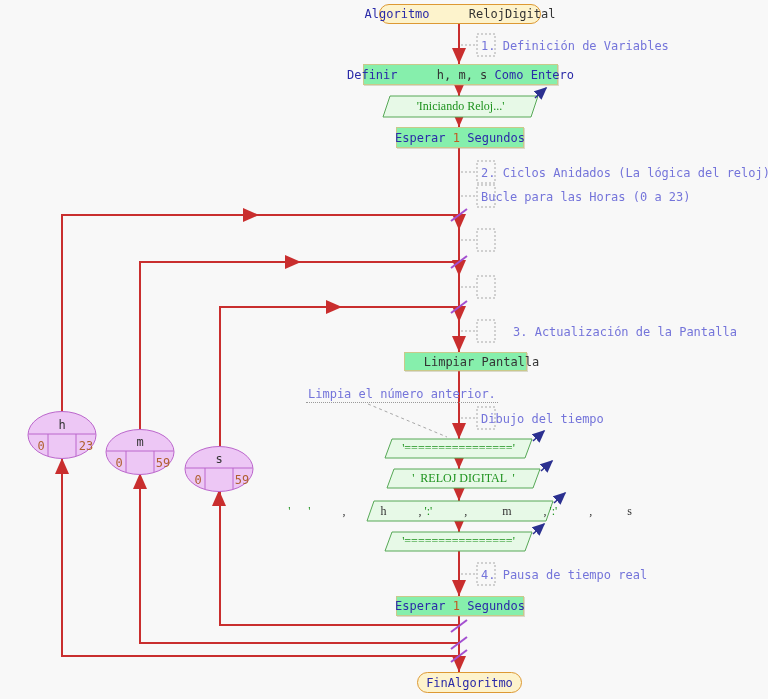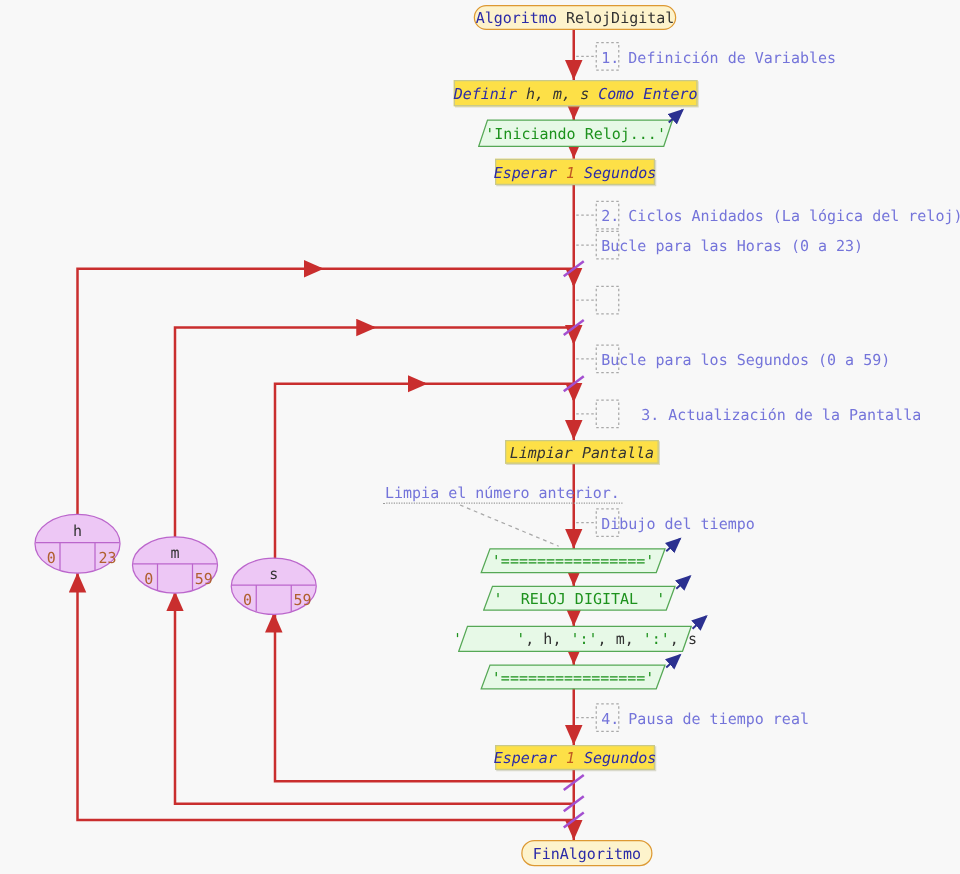--- a/index.html
+++ b/index.html
@@ -9,29 +9,28 @@
     font-family:"DejaVu Sans Mono","Liberation Mono",monospace;
     font-size:12px; color:#333;
   }
   #shapes { position:absolute; left:0; top:0; z-index:1; }
   .ov { position:absolute; z-index:2; display:flex; align-items:center; justify-content:center; box-sizing:border-box; }
   .lbl { white-space:pre; }
   .terminal {
     background:#fdf3cc; border:1.5px solid #dd9933; border-radius:11px;
   }
   .process {
-    background:#fde047; border:1px solid #c9c98a;
+    background:#86efac; border:1px solid #c9c98a;
     box-shadow:1px 1px 0 rgba(160,160,120,0.35);
-    font-style:italic;
   }
-  .io-label { background:transparent; }
+  .io-label { background:transparent;font-family:Liberation Serif, serif; }
   .comment { color:#7474da; justify-content:flex-start; white-space:pre;text-align:right; }
   .underlined { border-bottom:1px dotted #9a9a9a;margin-left:44px; }
   .kw  { color:#2b2ba8; white-space:pre; }
-  .idn { color:#333333; white-space:pre; }
+  .idn { color:#333333; white-space:pre;margin-left:32px; }
   .num { color:#c05a22; white-space:pre; }
   .str { color:#1d921d; white-space:pre; }
   svg text { font-family:"DejaVu Sans Mono","Liberation Mono",monospace; font-size:12px; }
 </style>
 </head>
 <body>
 
 <div id="canvas">
 
   <svg id="shapes" width="768" height="699" viewBox="0 0 768 699">
@@ -146,21 +145,20 @@
   </svg>
 
   <div class="ov terminal" style="left:379px; top:4px; width:162px; height:20px;">
     <span class="kw lbl">Algoritmo </span>
       <span class="idn lbl">RelojDigital</span>
   </div>
 
   <div class="ov comment" style="left:481px; top:38px;  height:15px;">1. Definición de Variables</div>
   <div class="ov comment" style="left:481px; top:165px; height:15px;">2. Ciclos Anidados (La lógica del reloj)</div>
   <div class="ov comment" style="left:481px; top:189px; height:15px;">Bucle para las Horas (0 a 23)</div>
-  <div class="ov comment" style="left:481px; top:280px; height:15px;">Bucle para los Segundos (0 a 59)</div>
   <div class="ov comment" style="left:473px; top:324px; height:15px;margin-left:40px;">3. Actualización de la Pantalla</div>
   <div class="ov comment underlined" style="left:262px; top:386px; height:17px; padding:0 2px;">Limpia el número anterior.</div>
   <div class="ov comment" style="left:481px; top:411px; height:15px;">Dibujo del tiempo</div>
   <div class="ov comment" style="left:481px; top:567px; height:15px;">4. Pausa de tiempo real</div>
 
   <div class="ov process" style="left:363px; top:64px; width:195px; height:21px;">
     <span class="kw lbl">Definir </span>
       <span class="idn lbl">h, m, s </span>
       <span class="kw lbl">Como Entero</span>
   </div>

